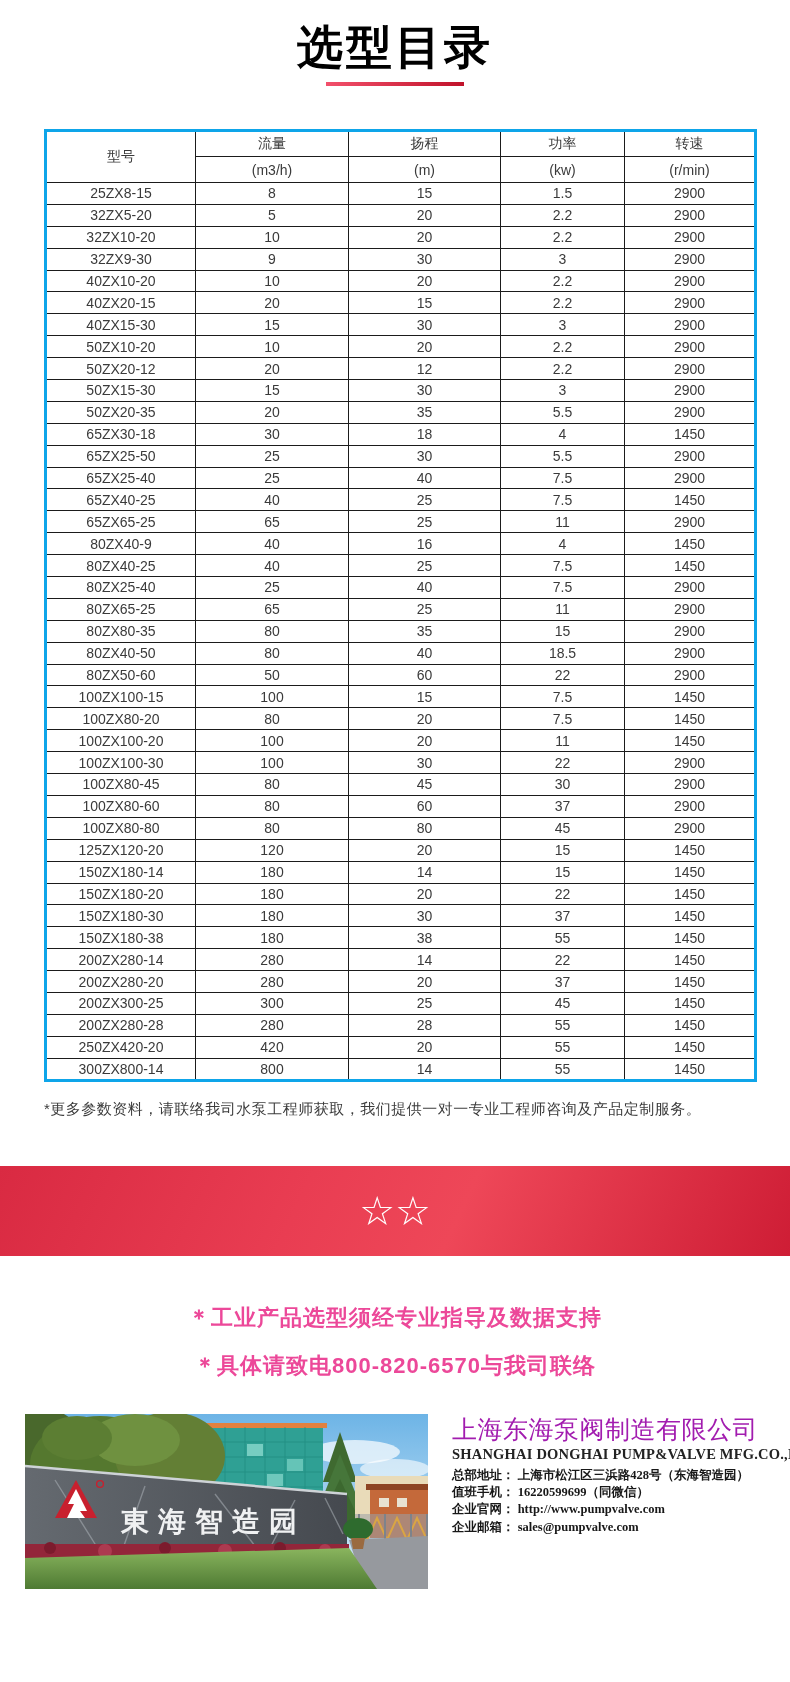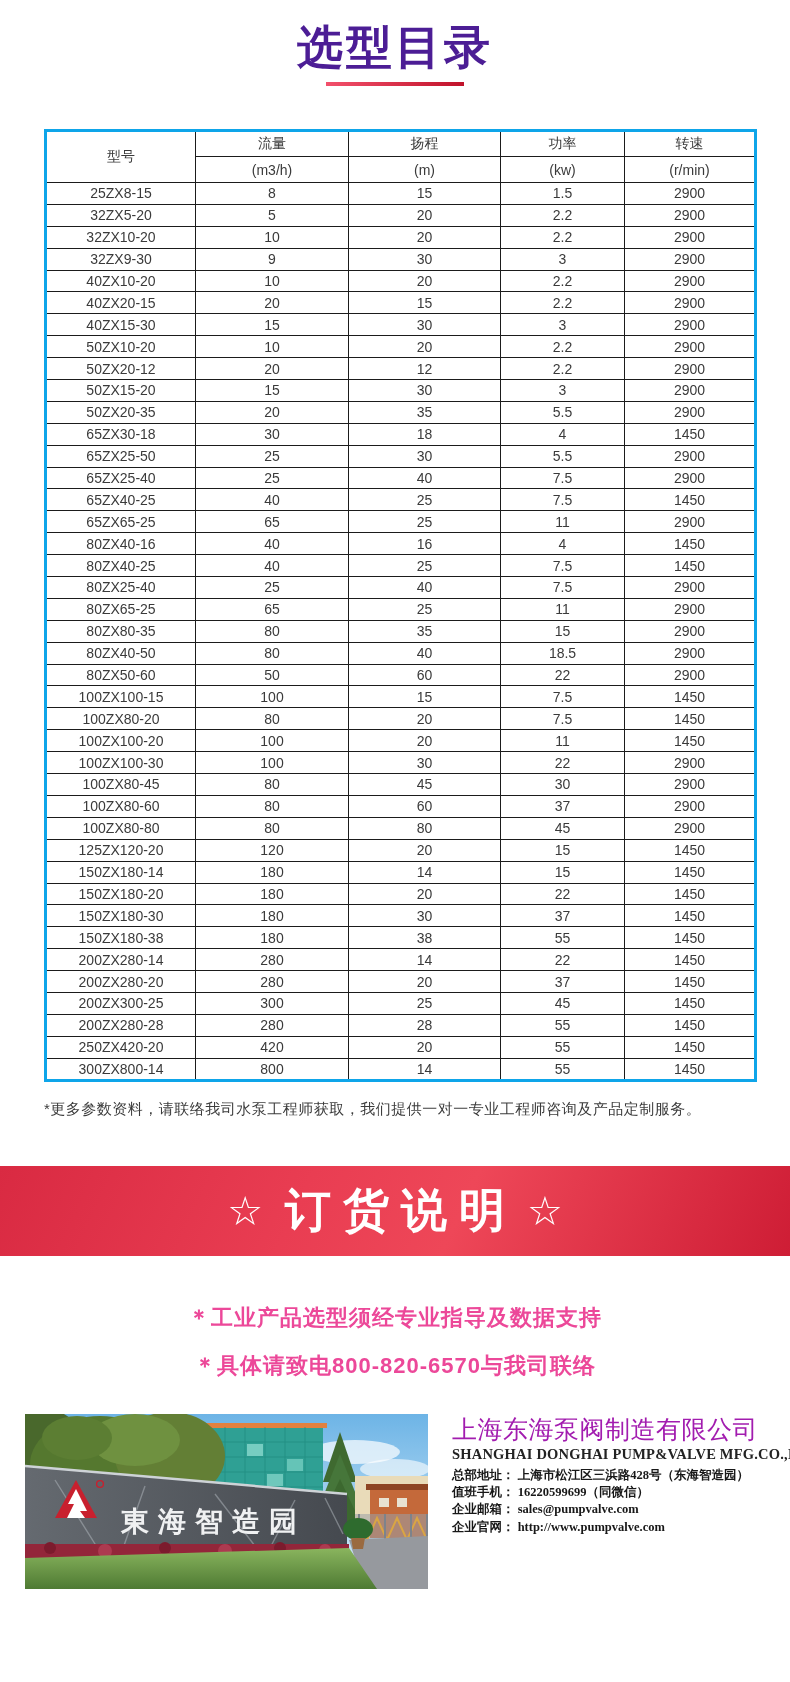--- a/index.html
+++ b/index.html
@@ -2,21 +2,21 @@
 <html><head>
 <meta charset="utf-8">
 <style>
   html,body{margin:0;padding:0;}
   body{
     width:790px;height:1682px;background:#ffffff;overflow:hidden;
     font-family:"Liberation Sans","DejaVu Sans",sans-serif;
   }
   .page-title{
     margin:24px 0 0;text-align:center;font-size:46px;font-weight:bold;
-    color:#4c1d95;letter-spacing:3px;line-height:46px;
+    color:#000000;letter-spacing:3px;line-height:46px;
   }
   .title-underline{
     width:138px;height:4px;margin:12px auto 0;
     background:linear-gradient(90deg,#f2506b,#c0122a);
   }
   table.spec{
     border-collapse:collapse;table-layout:fixed;
     margin:43px 0 0 44px;width:710px;
     font-size:14px;color:#3a3a3a;
     border:3px solid #0ea5e9;
@@ -152,21 +152,21 @@
         <td>2900</td>
       </tr>
       <tr>
         <td>50ZX20-12</td>
         <td>20</td>
         <td>12</td>
         <td>2.2</td>
         <td>2900</td>
       </tr>
       <tr>
-        <td>50ZX15-20</td>
+        <td>50ZX15-30</td>
         <td>15</td>
         <td>30</td>
         <td>3</td>
         <td>2900</td>
       </tr>
       <tr>
         <td>50ZX20-35</td>
         <td>20</td>
         <td>35</td>
         <td>5.5</td>
@@ -201,21 +201,21 @@
         <td>1450</td>
       </tr>
       <tr>
         <td>65ZX65-25</td>
         <td>65</td>
         <td>25</td>
         <td>11</td>
         <td>2900</td>
       </tr>
       <tr>
-        <td>80ZX40-16</td>
+        <td>80ZX40-9</td>
         <td>40</td>
         <td>16</td>
         <td>4</td>
         <td>1450</td>
       </tr>
       <tr>
         <td>80ZX40-25</td>
         <td>40</td>
         <td>25</td>
         <td>7.5</td>
@@ -382,21 +382,20 @@
         <td>55</td>
         <td>1450</td>
       </tr>
     </tbody>
 </table>
 
 <p class="table-note">*更多参数资料，请联络我司水泵工程师获取，我们提供一对一专业工程师咨询及产品定制服务。</p>
 
 <div class="order-banner">
   <span class="star">☆</span>
-  <span class="banner-title">订货说明</span>
   <span class="star">☆</span>
 </div>
 
 <div class="order-notes">
   <p>＊工业产品选型须经专业指导及数据支持</p>
   <p>＊具体请致电800-820-6570与我司联络</p>
 </div>
 
 <div class="company">
   <div class="company-photo">
@@ -510,17 +509,17 @@
       </g>
     </svg>
   </div>
 
   <div class="company-info">
     <div class="name-cn">上海东海泵阀制造有限公司</div>
     <div class="name-en">SHANGHAI DONGHAI PUMP&amp;VALVE MFG.CO.,LTD.</div>
     <div class="contacts" id="contact-lines">
         <div class="contact-line">总部地址： 上海市松江区三浜路428号（东海智造园）</div>
         <div class="contact-line">值班手机： 16220599699（同微信）</div>
+        <div class="contact-line">企业官网： http://www.pumpvalve.com</div>
         <div class="contact-line">企业邮箱： sales@pumpvalve.com</div>
-        <div class="contact-line">企业官网： http://www.pumpvalve.com</div>
       </div>
   </div>
 </div>
 
 </body></html>

